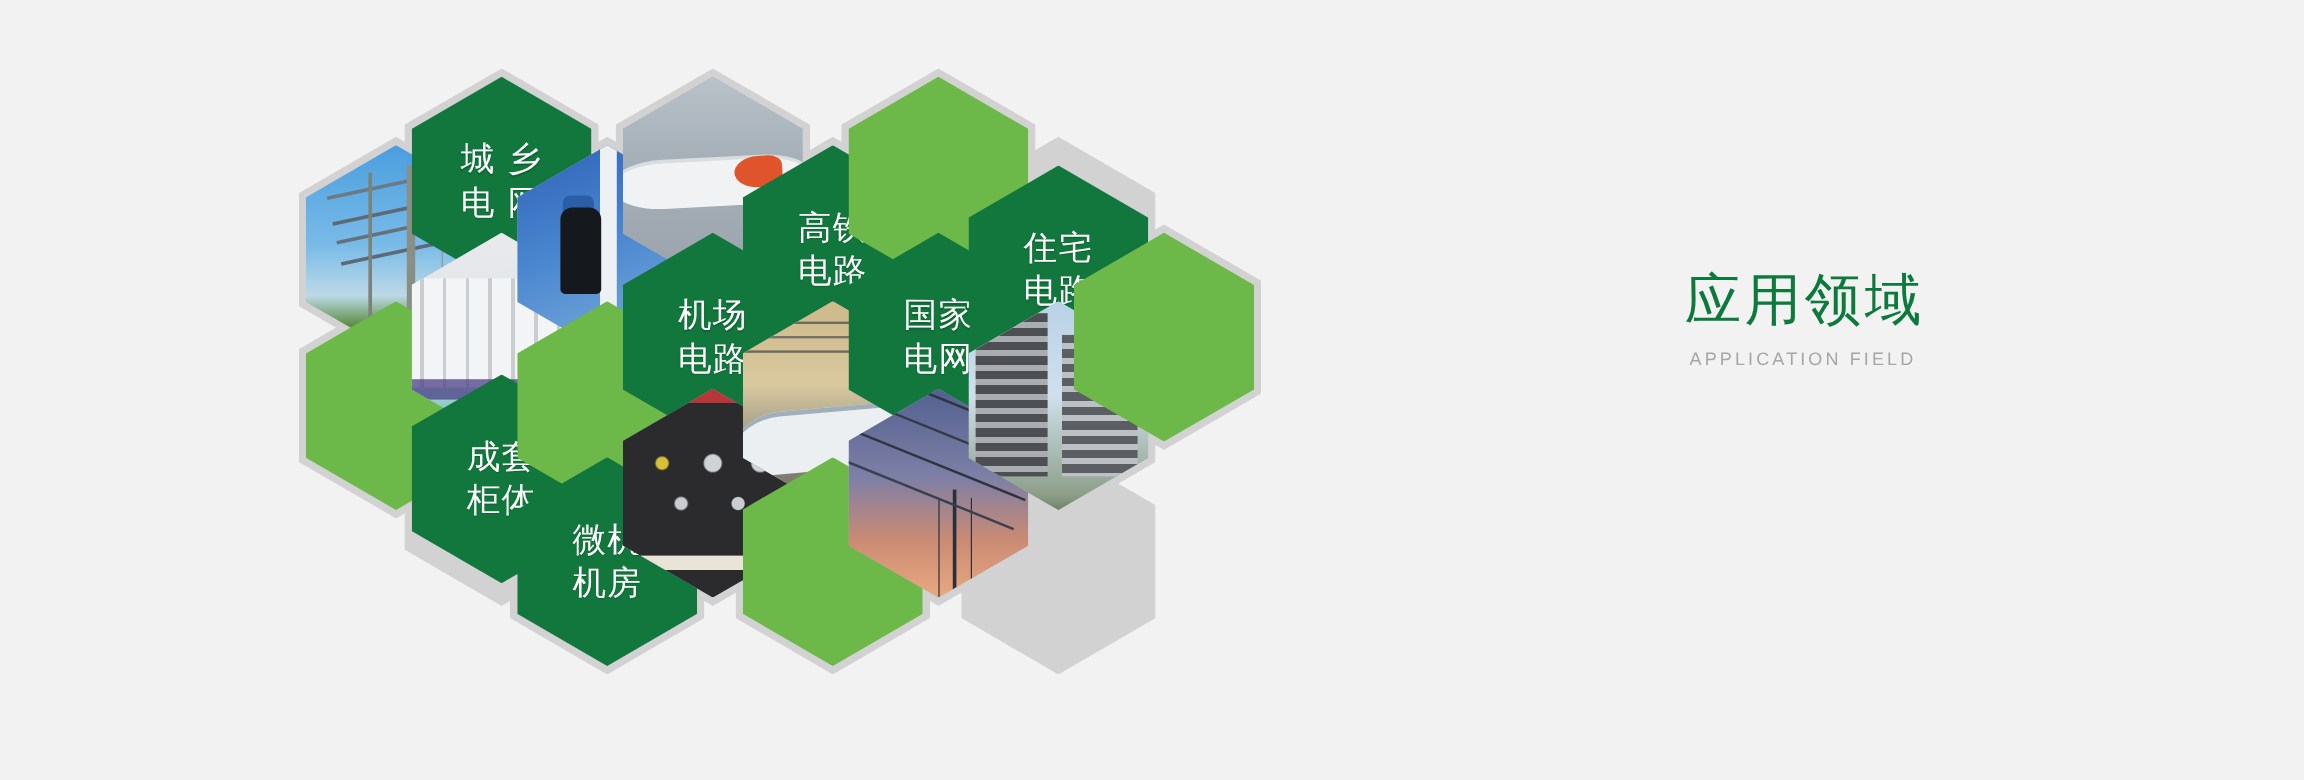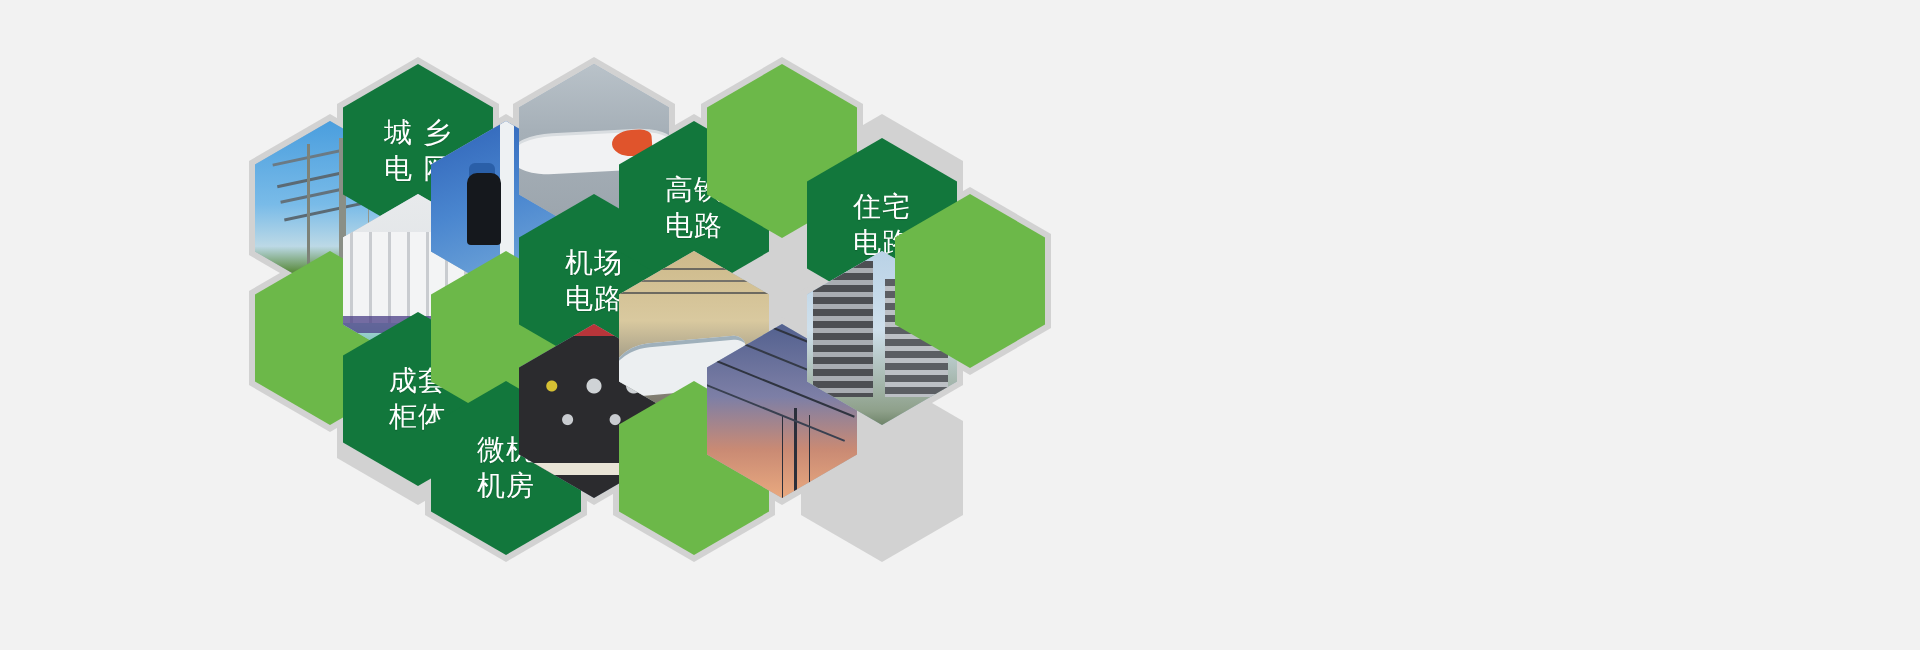--- a/index.html
+++ b/index.html
@@ -211,20 +211,24 @@
     <div class="hex face light" style="left:619px;top:381px;">
       <span class="label"></span>
     </div>
 
     <div class="hex ring" style="left:701px;top:57px;"></div>
     <div class="hex face light" style="left:707px;top:64px;">
       <span class="label"></span>
     </div>
 
     <div class="hex ring" style="left:701px;top:187px;"></div>
+    <div class="hex face dark" style="left:707px;top:194px;">
+      <span class="label">国家
+电网</span>
+    </div>
 
     <div class="hex ring" style="left:701px;top:317px;"></div>
     <div class="hex face photo" style="left:707px;top:324px;">
       <span class="ph ph-sunset"></span>
     </div>
 
     <div class="hex ring" style="left:801px;top:114px;"></div>
     <div class="hex face dark" style="left:807px;top:138px;">
       <span class="label">住宅
 电路</span>
@@ -237,14 +241,18 @@
 
     <div class="hex ring" style="left:801px;top:374px;"></div>
 
     <div class="hex ring" style="left:889px;top:187px;"></div>
     <div class="hex face light" style="left:895px;top:194px;">
       <span class="label"></span>
     </div>
 
   </div>
 
+  <div id="title-block">
+    <h1 id="main-title">应用领域</h1>
+    <div id="sub-title">APPLICATION FIELD</div>
+  </div>
 
 </div>
 
 </body></html>

